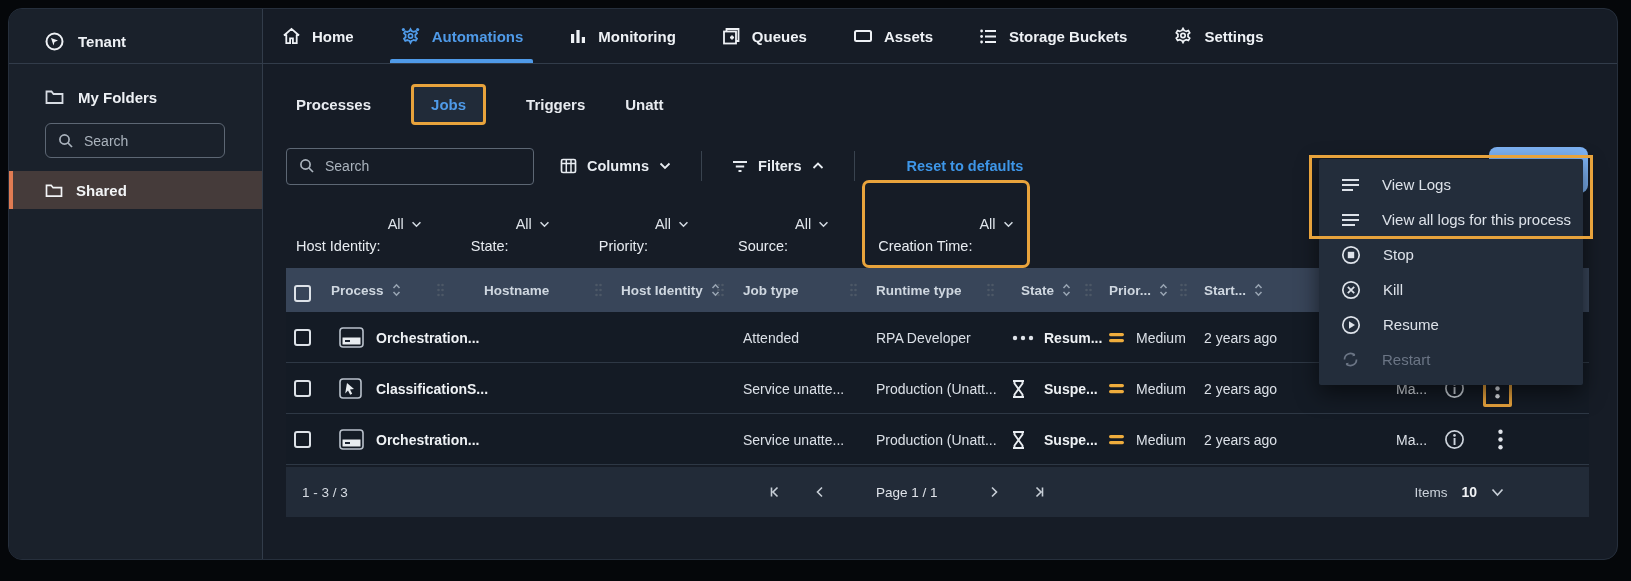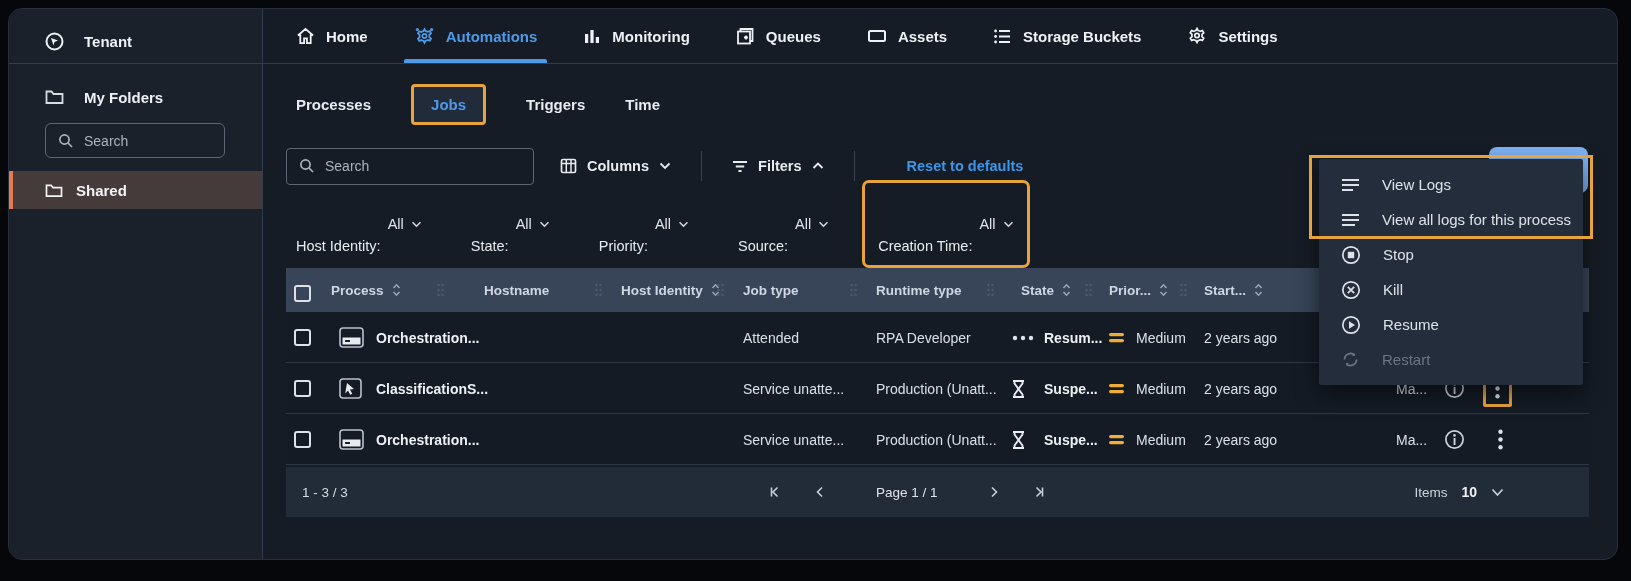--- a/index.html
+++ b/index.html
@@ -3,38 +3,38 @@
 <meta charset="utf-8">
 <style>
   * { margin:0; padding:0; box-sizing:border-box; }
   body { background:#000; font-family:"Liberation Sans", sans-serif; }
   .frame { position:relative; width:1631px; height:581px; background:#05070a; overflow:hidden; }
   .window { position:absolute; left:8px; top:8px; width:1610px; height:552px; background:#161c26;
             border-radius:14px; border:1px solid #262f3c; overflow:hidden; }
 
   
   .sidebar { position:absolute; left:0; top:0; width:254px; height:100%; background:#1a212b; border-right:1px solid #323c4a; }
-  .side-row { position:absolute; left:0; width:100%; display:flex; align-items:center; gap:20px; padding-left:36px;
+  .side-row { position:absolute; left:0; width:100%; display:flex; align-items:center; gap:14px; padding-left:36px;
               color:#eef1f5; font-weight:bold; font-size:15px; }
   .side-tenant { top:12px; height:40px; }
   .side-folders { top:70px; height:36px; }
   .side-search { position:absolute; left:36px; top:114px; width:180px; height:35px; border:1px solid #5d6774;
                  border-radius:6px; display:flex; align-items:center; gap:10px; padding:0 12px; }
   .side-search input { background:transparent; border:none; outline:none; color:#cfd6de; font-size:14px; width:110px;
                        font-family:"Liberation Sans", sans-serif; }
   .side-search input::placeholder { color:#aab3bd; }
   .side-shared { position:absolute; left:0; top:162px; width:100%; height:38px; background:#453b3a;
                  border-left:4px solid #e07b52; display:flex; align-items:center; gap:13px; padding-left:32px;
                  color:#f2f4f6; font-weight:bold; font-size:15px; cursor:pointer; }
 
   .hdivider { position:absolute; left:0; top:54px; width:100%; height:1px; background:#323c4a; }
 
   
   .main { position:absolute; left:255px; top:0; width:1355px; height:100%; }
-  .topnav { position:absolute; left:0; top:0; right:0; height:54px; display:flex; align-items:stretch; gap:46px; padding-left:32px; }
+  .topnav { position:absolute; left:0; top:0; right:0; height:54px; display:flex; align-items:stretch; gap:46px; padding-left:18px; }
   .nav-item { display:flex; align-items:center; gap:11px; color:#eef1f5; font-weight:bold; font-size:15px;
               position:relative; cursor:pointer; white-space:nowrap; }
   .nav-item.active { color:#4f9ae8; }
   .nav-item.active::after { content:""; position:absolute; left:-10px; right:-10px; bottom:0; height:4px;
                             background:#4f9ae8; border-radius:2px 2px 0 0; }
 
   
   .tabs { position:absolute; left:0; top:68px; display:flex; align-items:center; gap:40px; padding-left:32px; height:54px; }
   .tab { color:#e8ebf0; font-weight:bold; font-size:15px; cursor:pointer; }
   .tab.active { color:#4f9ae8; background:#212b39; padding:9px 17px; border-radius:4px; border:3px solid #e8a33c; }
@@ -187,21 +187,21 @@
               <circle cx="10" cy="9.5" r="2.2" fill="none" stroke="#eef1f5" stroke-width="1.7"></circle>
             </svg>
           <span>Settings</span>
         </div>
       </div>
 
       <div class="tabs">
         <span class="tab">Processes</span>
         <span class="tab active">Jobs</span>
         <span class="tab">Triggers</span>
-        <span class="tab">Time</span>
+        <span class="tab">Unatt</span>
       </div>
 
       <div class="toolbar">
         <div class="search-box">
           <svg width="16" height="16" viewBox="0 0 16 16">
               <circle cx="6.5" cy="6.5" r="4.6" fill="none" stroke="#aab3bd" stroke-width="1.7"></circle>
               <path d="M10 10 L14 14" stroke="#aab3bd" stroke-width="1.7"></path>
             </svg>
           <input type="text" placeholder="Search" style="">
         </div>

